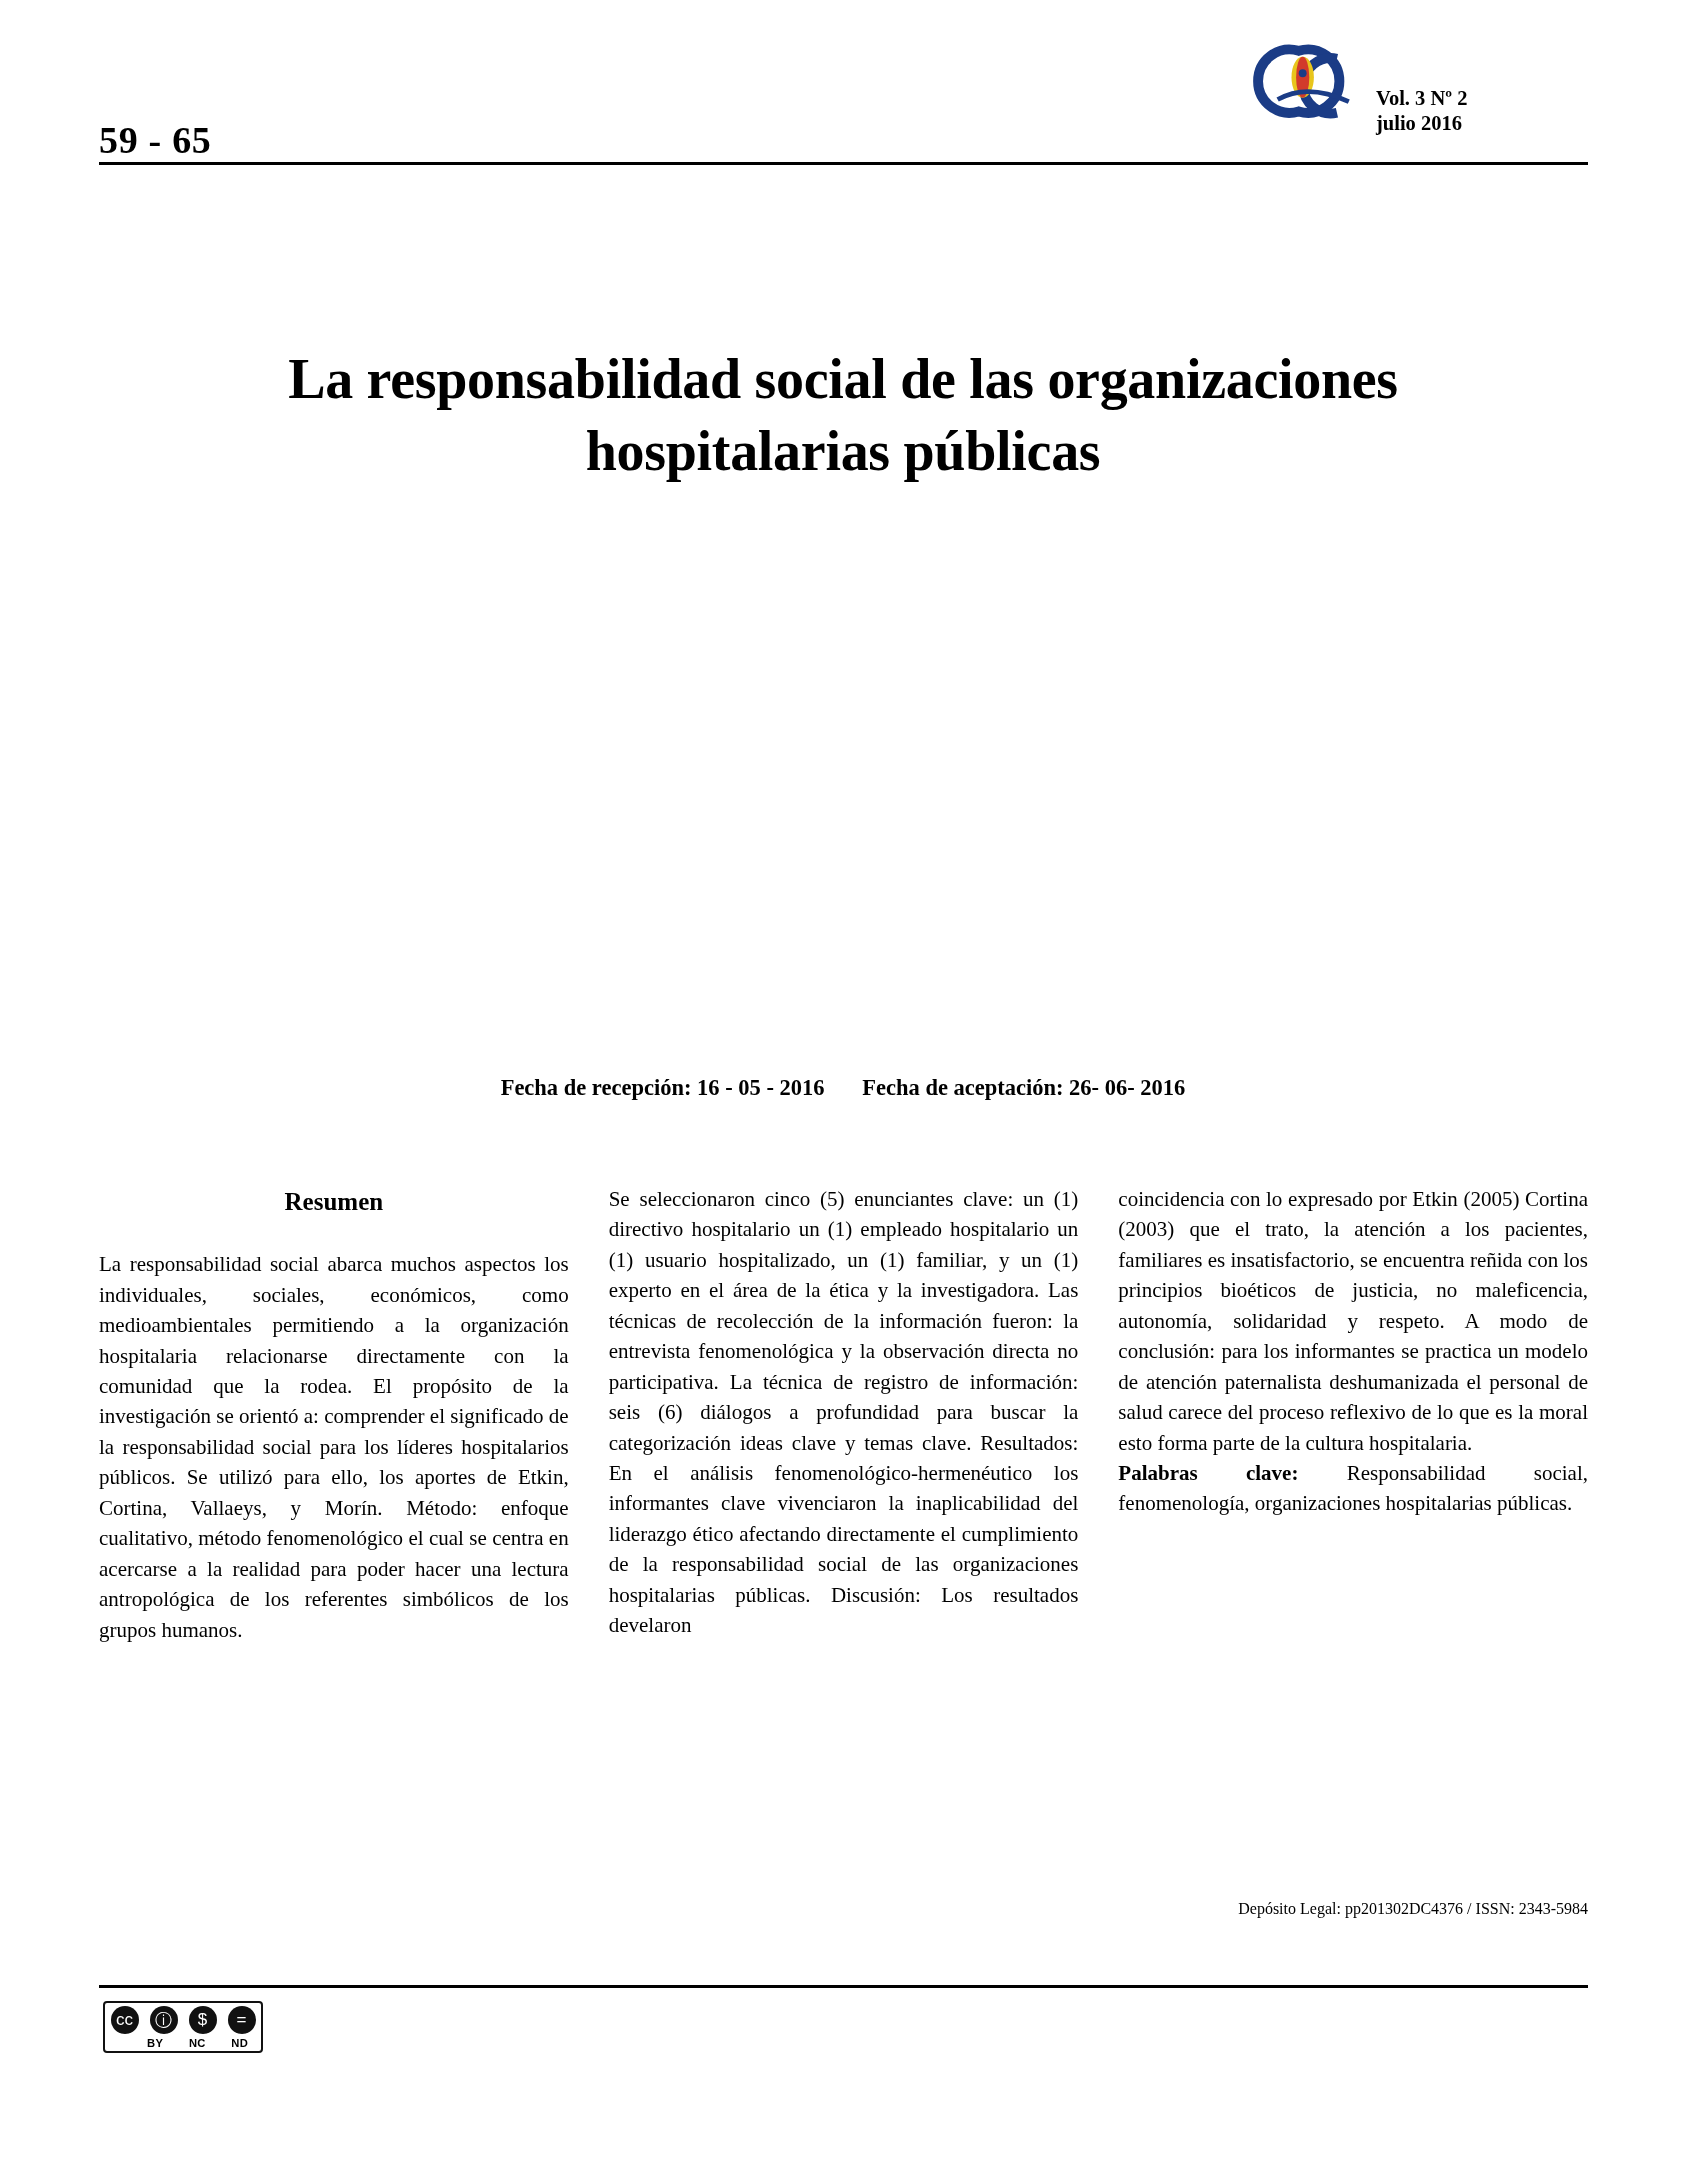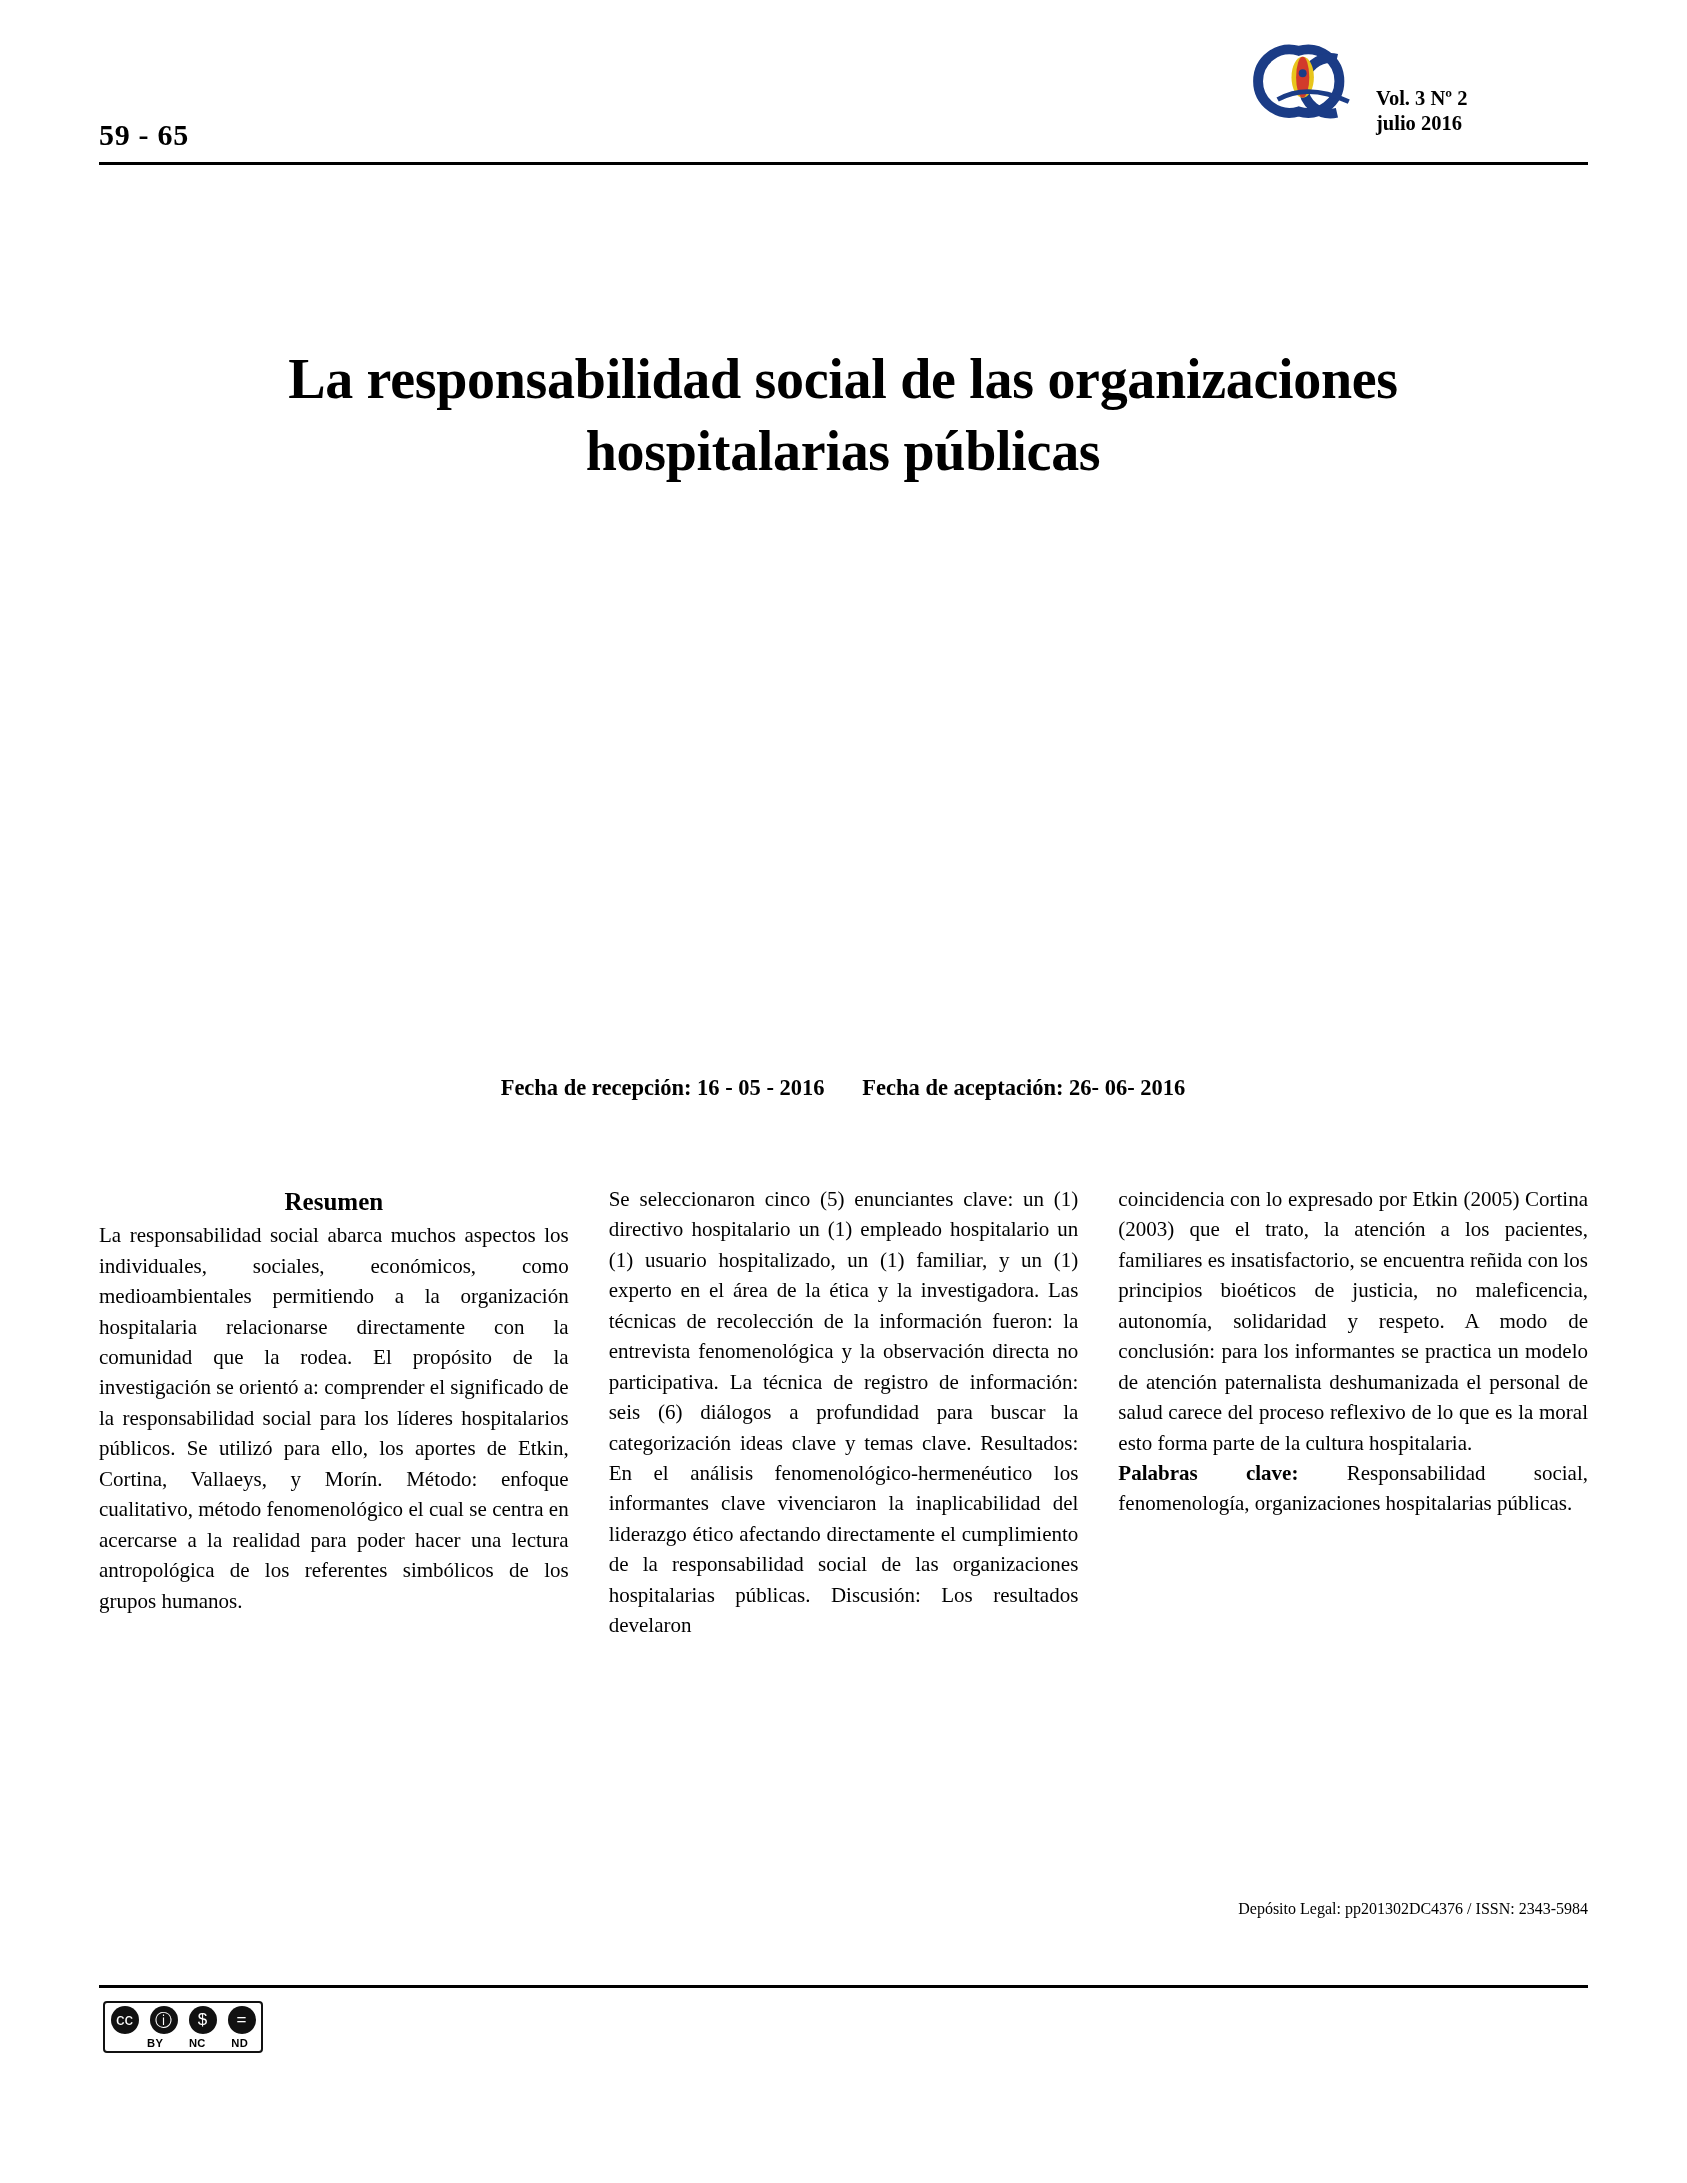--- a/index.html
+++ b/index.html
@@ -27,21 +27,21 @@
     position: absolute;
     top: 99px;
     left: 99px;
     width: 1489px;
     height: 79px;
   }
   .page-range {
     position: absolute;
     left: 0;
     top: 18.5px;
-    font-size: 30px;
+    font-size: 38px;
     font-weight: bold;
     letter-spacing: 0.7px;
   }
   .header-rule {
     position: absolute;
     left: 0;
     top: 63px;
     width: 1489px;
     height: 3.3px;
     background: #000;
@@ -121,20 +121,21 @@
     text-align: justify;
   }
   .col p {
     margin: 0;
     text-indent: 0;
   }
   .section-heading {
     text-align: center;
     font-weight: bold;
     font-size: 25px;
+    margin-bottom: 29px;
   }
   .indent {
     text-indent: 29px;
   }
   .kw-label { font-weight: bold; }
   .kw-block { margin-top: 28px; text-indent: 24px; }
 
   
   .footer-rule {
     position: absolute;

